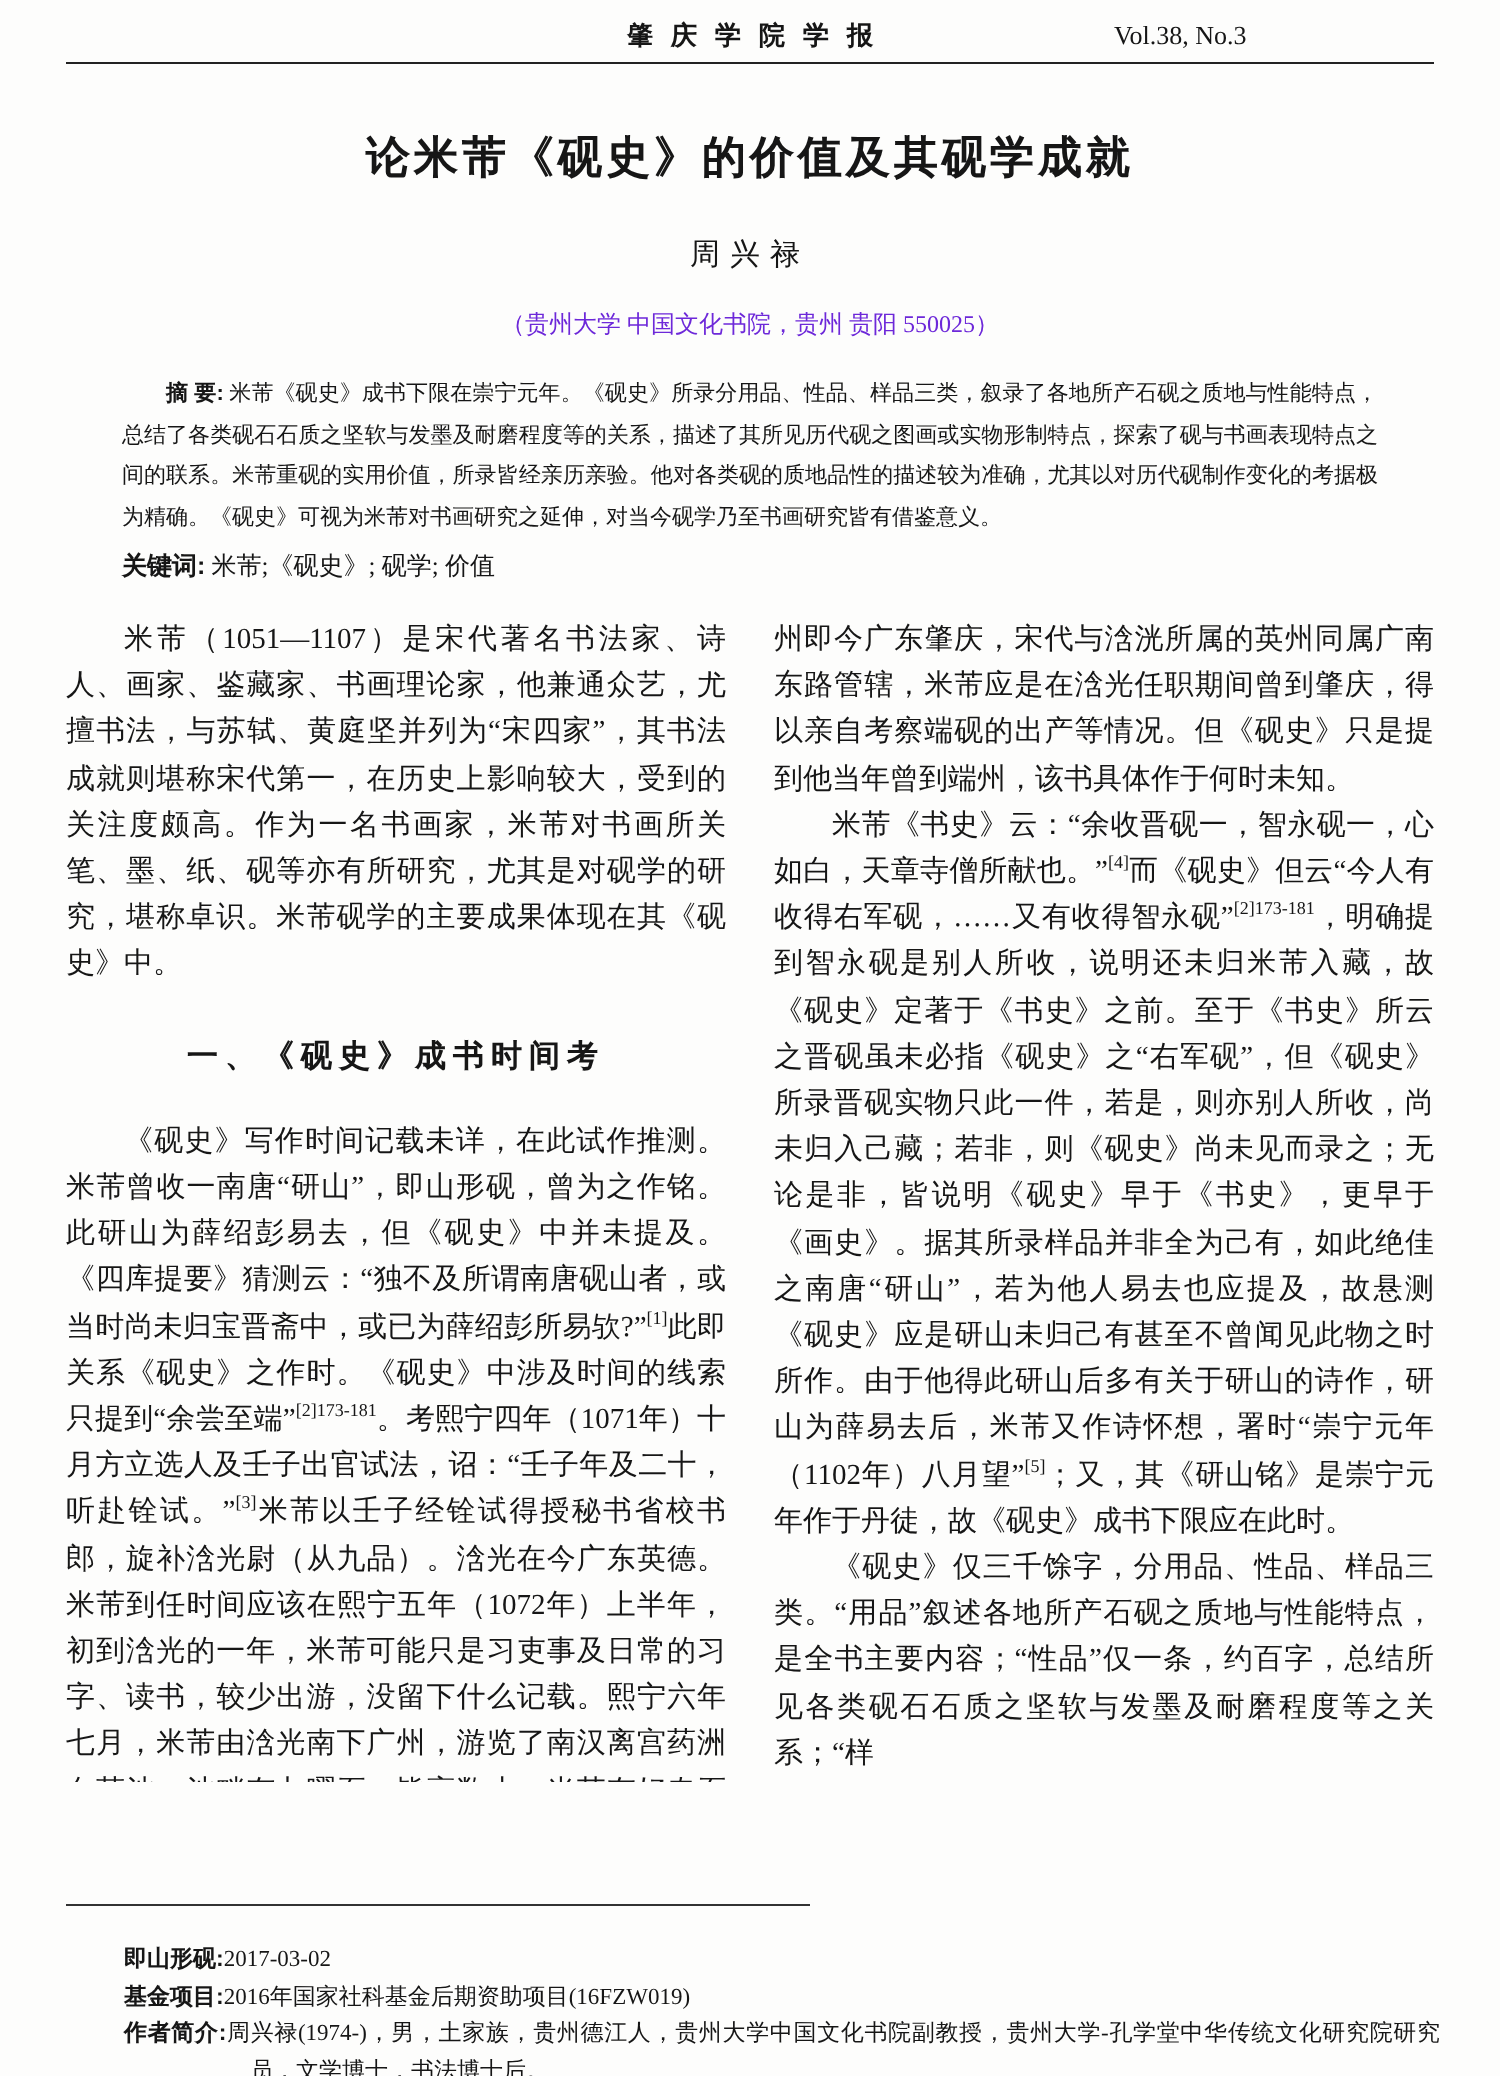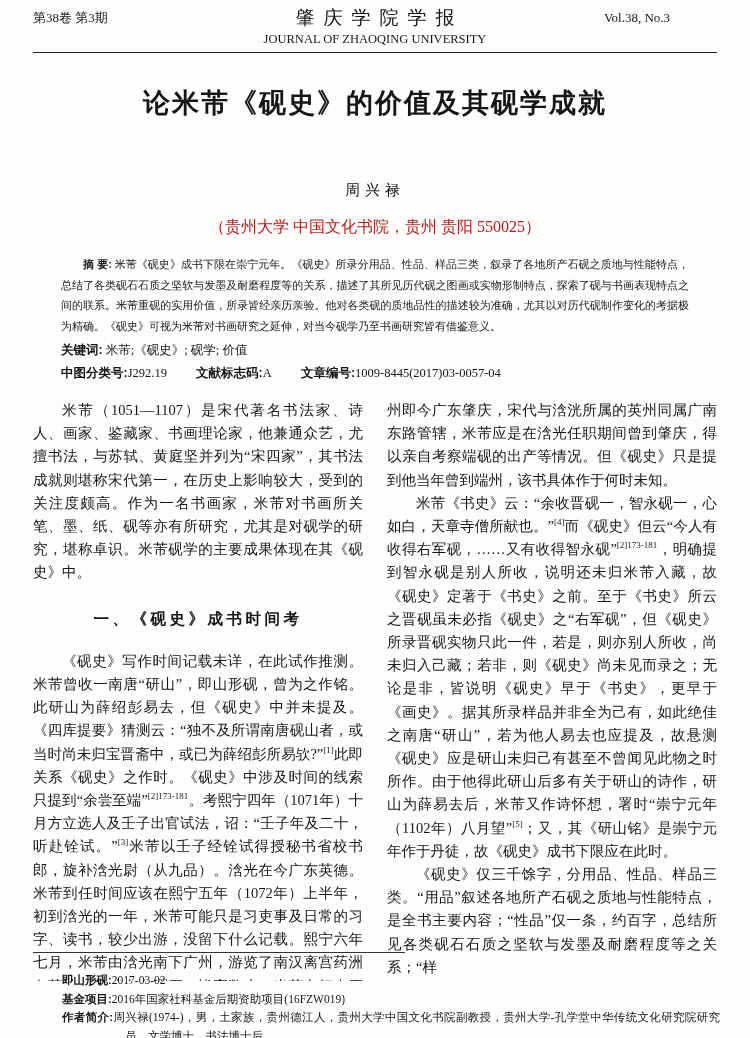--- a/index.html
+++ b/index.html
@@ -5,30 +5,30 @@
   * { margin:0; padding:0; box-sizing:border-box; }
   html,body { background:#e8e8e8; }
   .page {
     width:750px; height:1038px; margin:0 auto; background:#fdfdfc;
     color:#161616; font-family:"Liberation Serif","DejaVu Serif",serif;
     padding:6px 33px 0 33px; position:relative; overflow:hidden;
   }
   
   .jheader { display:flex; justify-content:space-between; align-items:flex-start; font-size:13px; line-height:20px; padding-top:2px; }
   .jh-left  { text-align:left;  width:160px; }
-  .jh-right { text-align:center; width:160px; }
+  .jh-right { text-align:left; width:160px; }
   .jh-center{ text-align:center; flex:1; }
-  .journal-cn { font-size:19px; letter-spacing:9px; font-weight:normal; text-indent:9px; }
+  .journal-cn { font-size:13px; letter-spacing:9px; font-weight:bold; text-indent:9px; }
   .journal-en { font-size:12.5px; margin-top:1px; }
   .header-rule { border-bottom:1.5px solid #222; margin-top:3px; }
   
   .title { text-align:center; font-family:"Liberation Sans","DejaVu Sans",sans-serif;
-           font-size:27px; font-weight:bold; letter-spacing:2px; margin-top:32px; }
-  .author { text-align:center; font-size:15px; letter-spacing:5px; margin-top:60px;font-family:Liberation Serif, serif; }
-  .affiliation { text-align:center; font-size:16px; margin-top:17px; color:#b91c1c; }
+           font-size:22px; font-weight:bold; letter-spacing:2px; margin-top:32px; }
+  .author { text-align:center; font-size:15px; letter-spacing:5px; margin-top:24px;font-family:Liberation Serif, serif; }
+  .affiliation { text-align:center; font-size:12px; margin-top:17px; color:#6d28d9; }
   
   .abstract { margin:16px 28px 0 28px; font-size:11px; line-height:20.5px;
               text-align:justify; text-indent:2em; }
   .lbl { font-family:"Liberation Sans","DejaVu Sans",sans-serif; font-weight:bold; }
   .keywords { margin:4px 28px 0 28px; font-size:12.5px; line-height:20px; }
   .classification { margin:3px 28px 0 28px; font-size:12.5px; line-height:20px; }
   .classification .group { margin-right:26px; }
   
   .columns { display:flex; gap:24px; margin-top:16px; height:582px; overflow:hidden; }
   .col { flex:1; font-size:14.5px; line-height:23.2px; text-align:justify; }
@@ -42,25 +42,23 @@
               font-size:11.5px; line-height:18.5px; }
   .foot-line { padding-left:63px; text-indent:-63px; text-align:justify; }
 </style>
 </head>
 <body>
 
 <div class="page">
 
   <header class="jheader">
     <div class="jh-left">
-      <div>第38卷 第3期</div>
     </div>
     <div class="jh-center">
       <div class="journal-cn">肇庆学院学报</div>
-      <div class="journal-en">JOURNAL OF ZHAOQING UNIVERSITY</div>
     </div>
     <div class="jh-right">
       <div>Vol.38, No.3</div>
     </div>
   </header>
   <div class="header-rule"></div>
 
   <h1 class="title">论米芾《砚史》的价值及其砚学成就</h1>
   <div class="author">周兴禄</div>
   <div class="affiliation">（贵州大学 中国文化书院，贵州 贵阳  550025）</div>
@@ -68,25 +66,20 @@
   <div class="abstract">
     <span class="lbl">摘  要:</span>
     <span>米芾《砚史》成书下限在崇宁元年。《砚史》所录分用品、性品、样品三类，叙录了各地所产石砚之质地与性能特点，总结了各类砚石石质之坚软与发墨及耐磨程度等的关系，描述了其所见历代砚之图画或实物形制特点，探索了砚与书画表现特点之间的联系。米芾重砚的实用价值，所录皆经亲历亲验。他对各类砚的质地品性的描述较为准确，尤其以对历代砚制作变化的考据极为精确。《砚史》可视为米芾对书画研究之延伸，对当今砚学乃至书画研究皆有借鉴意义。</span>
   </div>
 
   <div class="keywords">
     <span class="lbl">关键词:</span>
     <span>米芾;《砚史》; 砚学; 价值</span>
   </div>
 
-  <div class="classification">
-    <span class="group"><span class="lbl">中图分类号:</span><span>J292.19</span></span>
-    <span class="group"><span class="lbl">文献标志码:</span><span>A</span></span>
-    <span class="group"><span class="lbl">文章编号:</span><span>1009-8445(2017)03-0057-04</span></span>
-  </div>
 
   <div class="columns">
     <div class="col">
       <p class="para indent">米芾（1051—1107）是宋代著名书法家、诗人、画家、鉴藏家、书画理论家，他兼通众艺，尤擅书法，与苏轼、黄庭坚并列为“宋四家”，其书法成就则堪称宋代第一，在历史上影响较大，受到的关注度颇高。作为一名书画家，米芾对书画所关笔、墨、纸、砚等亦有所研究，尤其是对砚学的研究，堪称卓识。米芾砚学的主要成果体现在其《砚史》中。</p>
       <h2 class="sec">一、《砚史》成书时间考</h2>
       <p class="para indent"><span>《砚史》写作时间记载未详，在此试作推测。米芾曾收一南唐“研山”，即山形砚，曾为之作铭。此研山为薛绍彭易去，但《砚史》中并未提及。《四库提要》猜测云：“独不及所谓南唐砚山者，或当时尚未归宝晋斋中，或已为薛绍彭所易欤?”</span><sup class="ref">[1]</sup><span>此即关系《砚史》之作时。《砚史》中涉及时间的线索只提到“余尝至端”</span><sup class="ref">[2]173-181</sup><span>。考熙宁四年（1071年）十月方立选人及壬子出官试法，诏：“壬子年及二十，听赴铨试。”</span><sup class="ref">[3]</sup><span>米芾以壬子经铨试得授秘书省校书郎，旋补浛光尉（从九品）。浛光在今广东英德。米芾到任时间应该在熙宁五年（1072年）上半年，初到浛光的一年，米芾可能只是习吏事及日常的习字、读书，较少出游，没留下什么记载。熙宁六年七月，米芾由浛光南下广州，游览了南汉离宫药洲白莲池，池畔有九曜石，皆高数丈。米芾有好奇石之性，于此诗兴书瘾俱发，故于九曜石题“药洲”二字及五绝一首。端</span></p>
     </div>
     <div class="col">
       <p class="para">州即今广东肇庆，宋代与浛洸所属的英州同属广南东路管辖，米芾应是在浛光任职期间曾到肇庆，得以亲自考察端砚的出产等情况。但《砚史》只是提到他当年曾到端州，该书具体作于何时未知。</p>
       <p class="para indent"><span>米芾《书史》云：“余收晋砚一，智永砚一，心如白，天章寺僧所献也。”</span><sup class="ref">[4]</sup><span>而《砚史》但云“今人有收得右军砚，……又有收得智永砚”</span><sup class="ref">[2]173-181</sup><span>，明确提到智永砚是别人所收，说明还未归米芾入藏，故《砚史》定著于《书史》之前。至于《书史》所云之晋砚虽未必指《砚史》之“右军砚”，但《砚史》所录晋砚实物只此一件，若是，则亦别人所收，尚未归入己藏；若非，则《砚史》尚未见而录之；无论是非，皆说明《砚史》早于《书史》，更早于《画史》。据其所录样品并非全为己有，如此绝佳之南唐“研山”，若为他人易去也应提及，故悬测《砚史》应是研山未归己有甚至不曾闻见此物之时所作。由于他得此研山后多有关于研山的诗作，研山为薛易去后，米芾又作诗怀想，署时“崇宁元年（1102年）八月望”</span><sup class="ref">[5]</sup><span>；又，其《研山铭》是崇宁元年作于丹徒，故《砚史》成书下限应在此时。</span></p>

